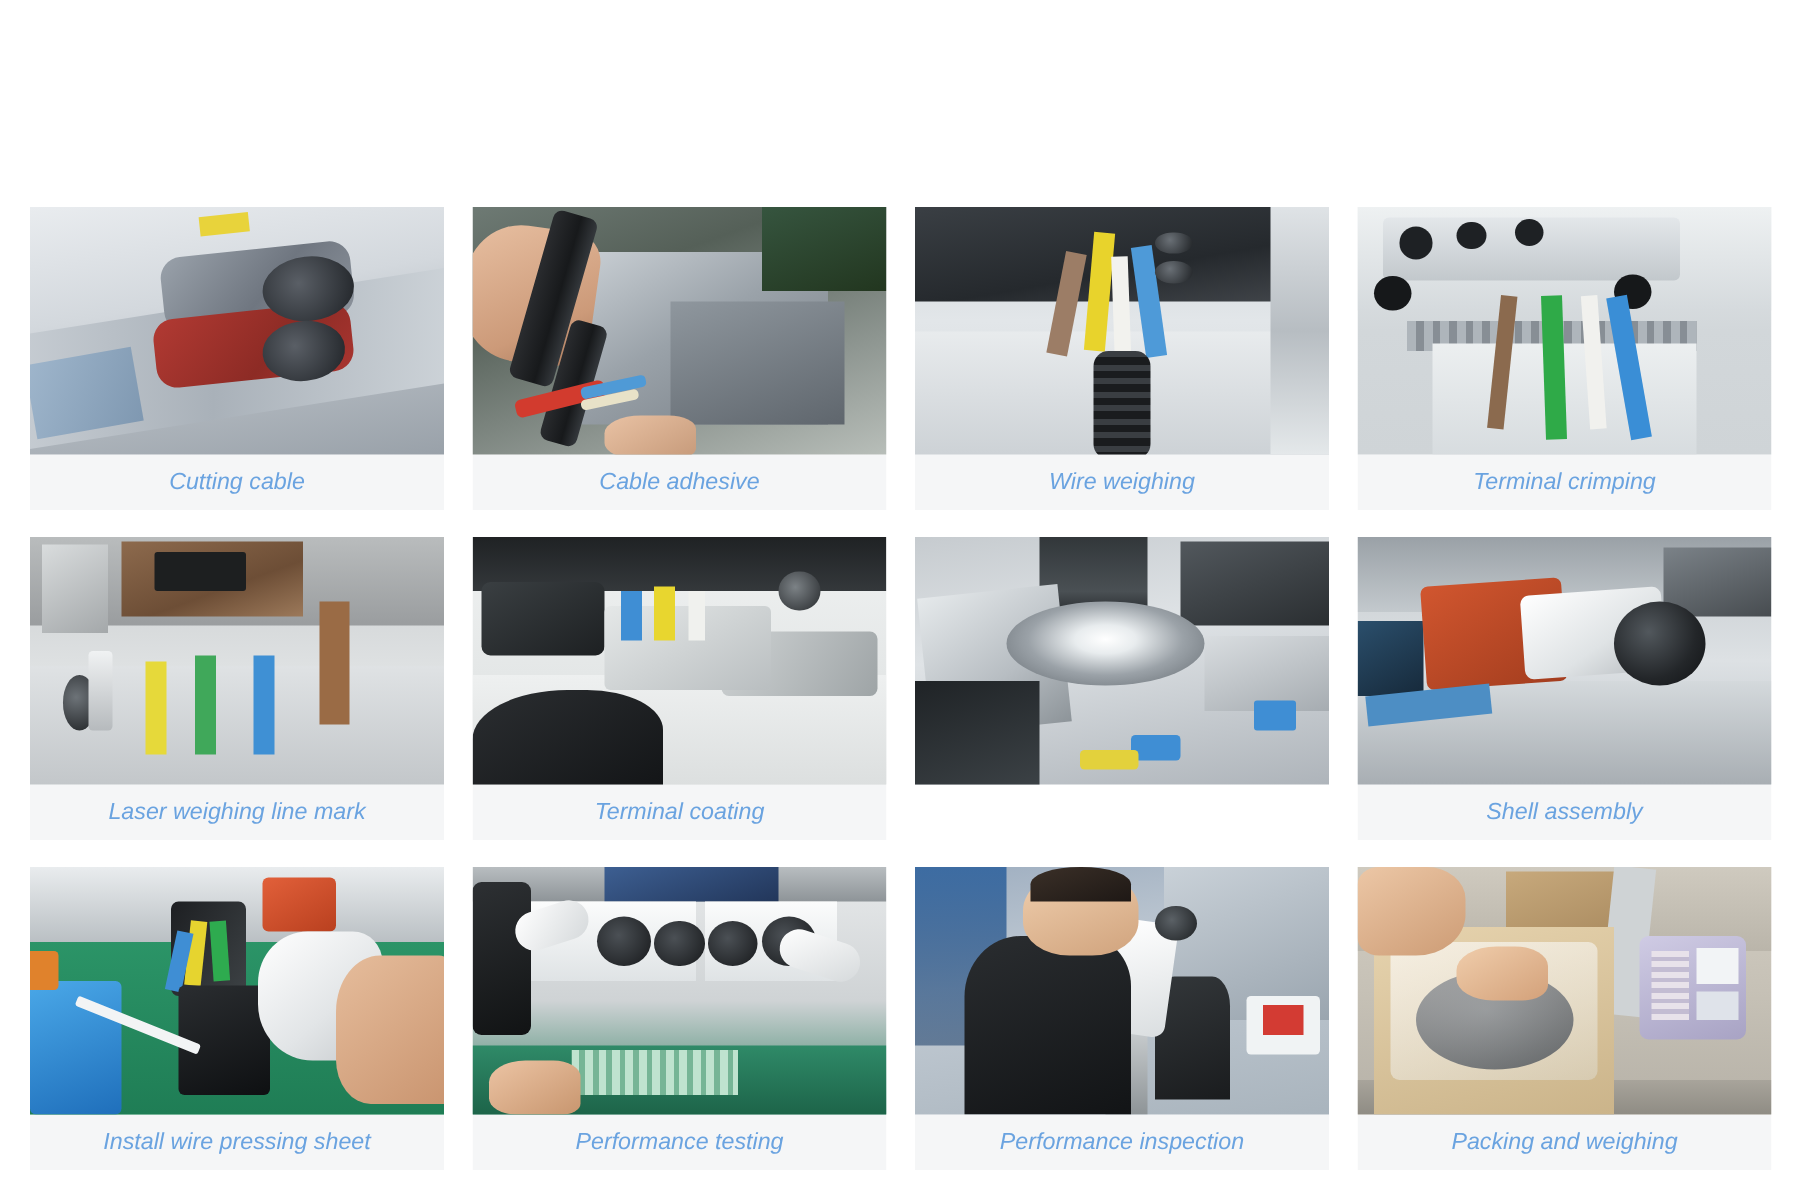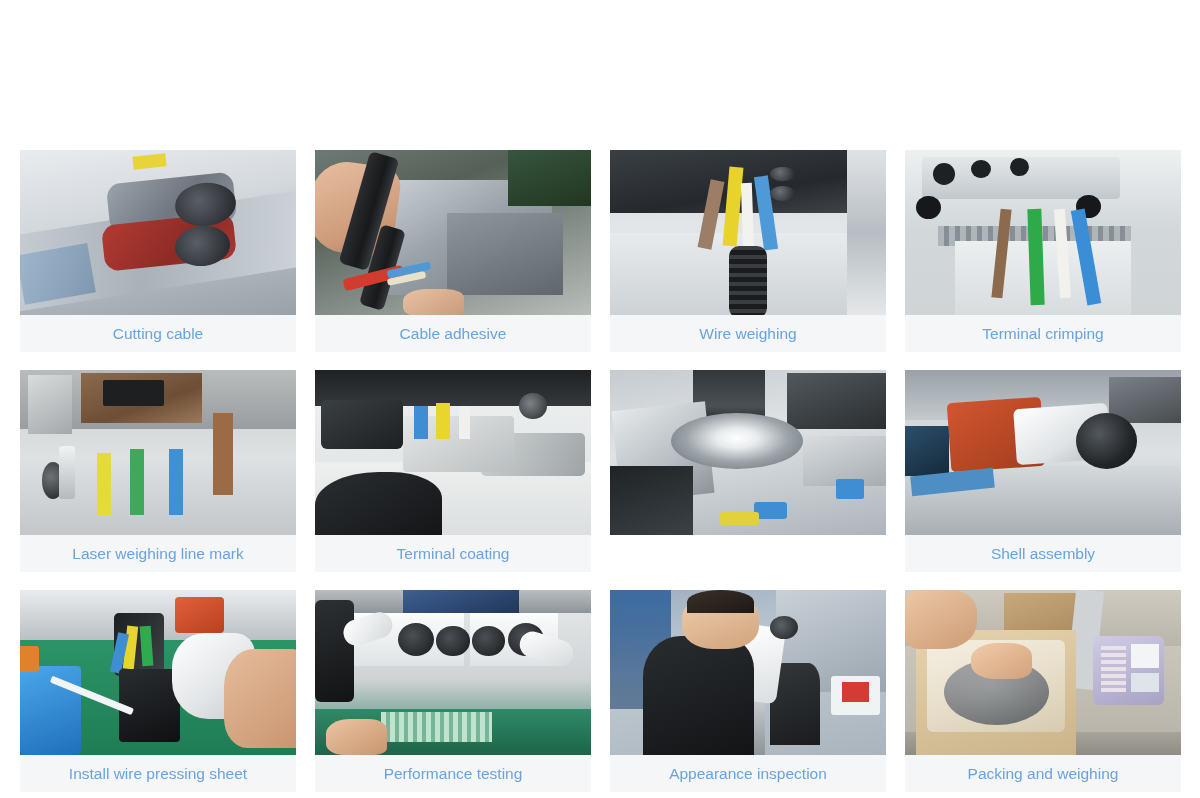--- a/index.html
+++ b/index.html
@@ -23,27 +23,28 @@
     font-weight: bold;
     color: #1c1c1c;
     letter-spacing: 0.2px;
     margin: 0;
     padding-top: 52px;
     line-height: 34px;
   }
   .grid {
     position: absolute;
     left: 20px;
-    top: 150px;
+    top: 138px;
     width: 1160px;
     display: grid;
     grid-template-columns: repeat(4, 276px);
     grid-template-rows: repeat(3, 202px);
     column-gap: 19px;
     row-gap: 18px;
+    font-style: italic;
   }
   .card {
     width: 276px;
     height: 202px;
     background: #ffffff;
     display: flex;
     flex-direction: column;
     overflow: hidden;
   }
   .photo {
@@ -503,21 +504,21 @@
           <span class="layer m10"></span>
         <span class="layer m11"></span>
           <span class="layer m9"></span>
           <span class="layer m8"></span>
         <span class="layer m6"></span>
           <span class="layer m7"></span>
           <span class="layer m3"></span>
         <span class="layer m4"></span>
           <span class="layer m5"></span>
       </div>
-      <div class="caption">Appearance inspection</div>
+      <div class="caption">Performance inspection</div>
     </div>
 
     <div class="card">
       <div class="photo p12">
         <span class="layer m1"></span>
           <span class="layer m2"></span>
           <span class="layer m12"></span>
         <span class="layer m13"></span>
           <span class="layer m3"></span>
           <span class="layer m5"></span>

